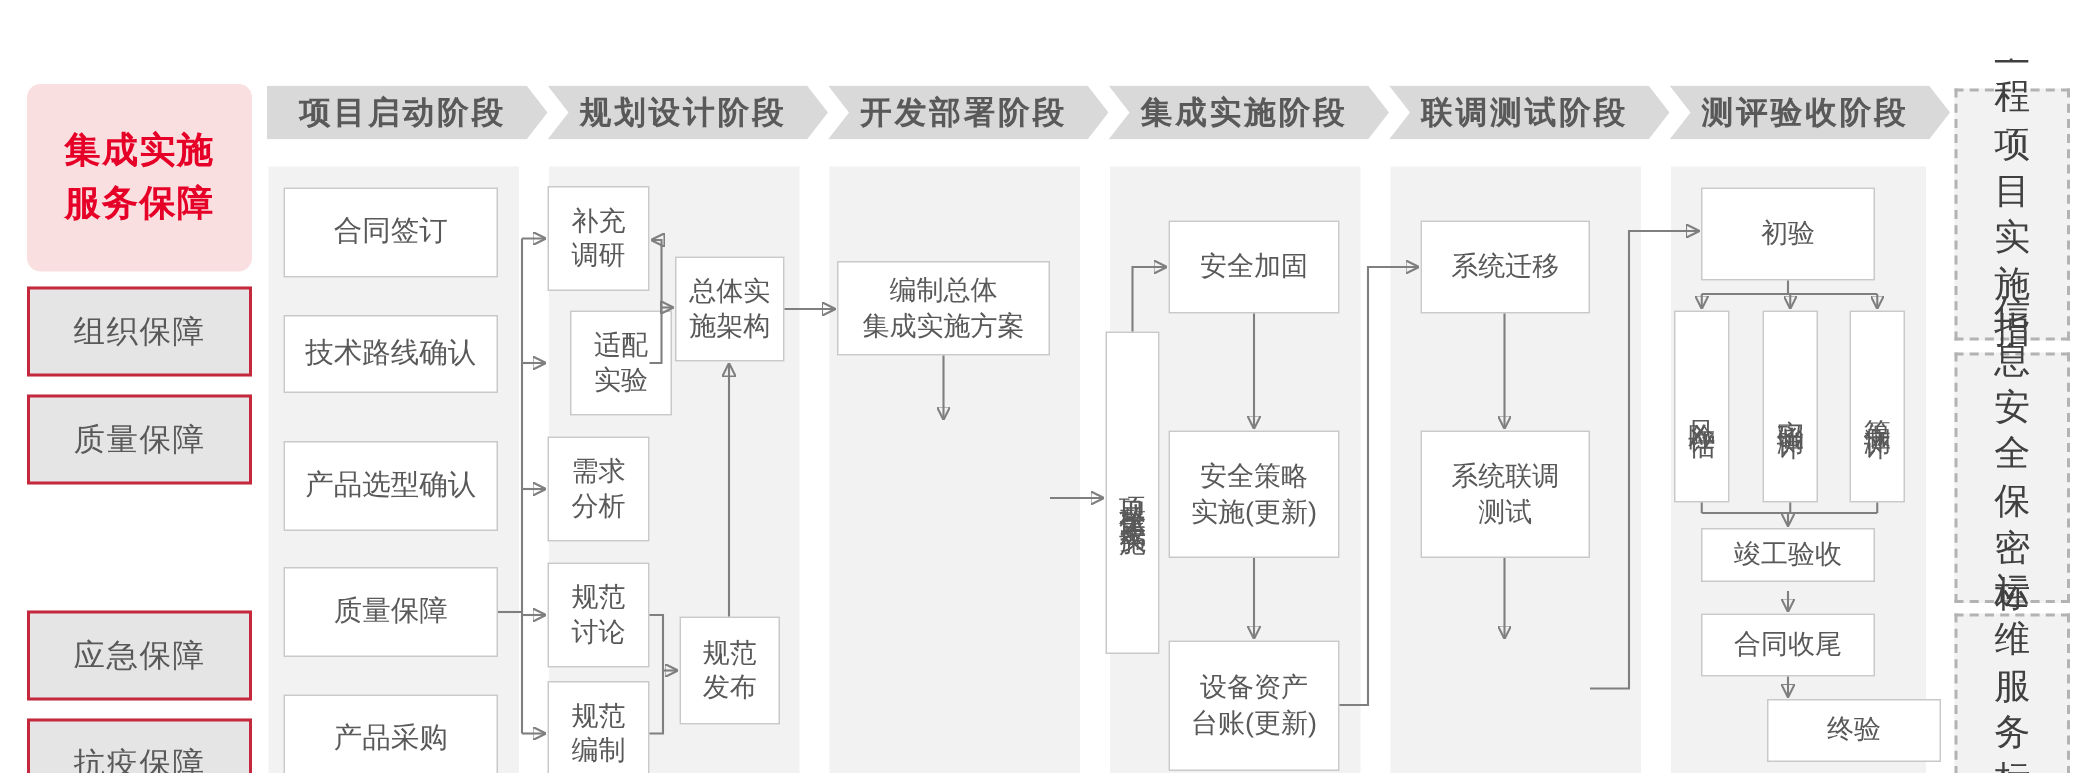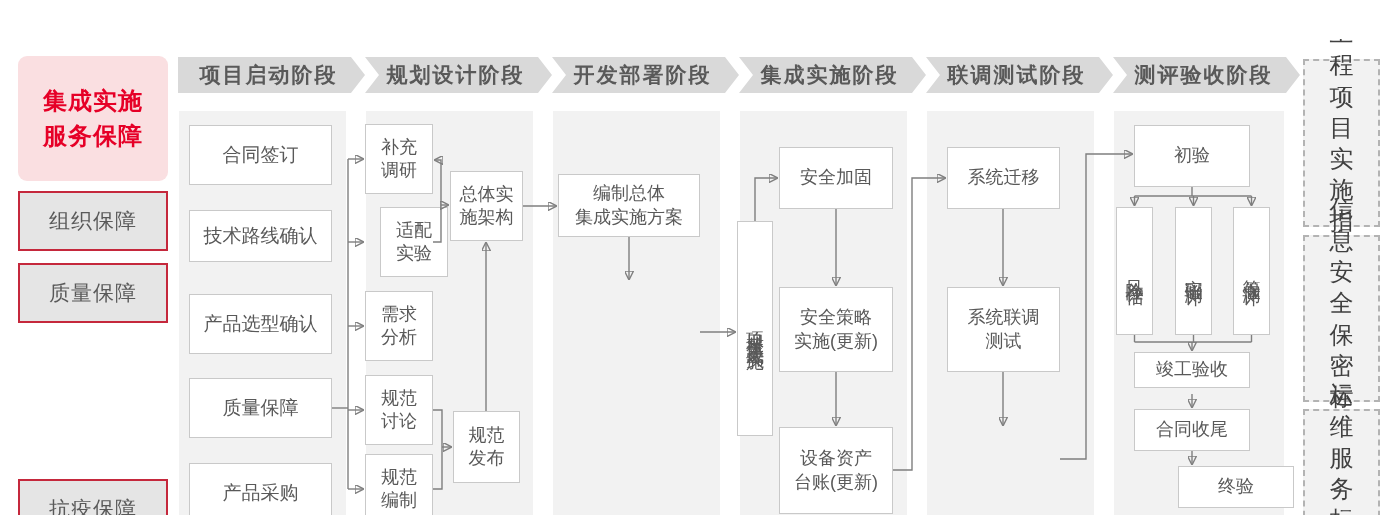--- a/index.html
+++ b/index.html
@@ -84,20 +84,21 @@
   <div class="colbg" style="left:366px;width:167px;"></div>
   <div class="colbg" style="left:553px;width:167px;"></div>
   <div class="colbg" style="left:740px;width:167px;"></div>
   <div class="colbg" style="left:927px;width:167px;"></div>
   <div class="colbg" style="left:1114px;width:170px;"></div>
 
   <div class="side-header">集成实施
 服务保障</div>
   <div class="side-item" style="top:152px;">组织保障</div>
   <div class="side-item" style="top:224px;">质量保障</div>
+  <div class="side-item" style="top:368px;">应急保障</div>
   <div class="side-item" style="top:440px;">抗疫保障</div>
 
   <div class="banner first" style="left:178px;">项目启动阶段</div>
   <div class="banner chev" style="left:365px;">规划设计阶段</div>
   <div class="banner chev" style="left:552px;">开发部署阶段</div>
   <div class="banner chev" style="left:739px;">集成实施阶段</div>
   <div class="banner chev" style="left:926px;">联调测试阶段</div>
   <div class="banner chev" style="left:1113px;">测评验收阶段</div>
 
   <div class="node big" style="left:189px;top:86px;width:143px;height:60px;">合同签订</div>

